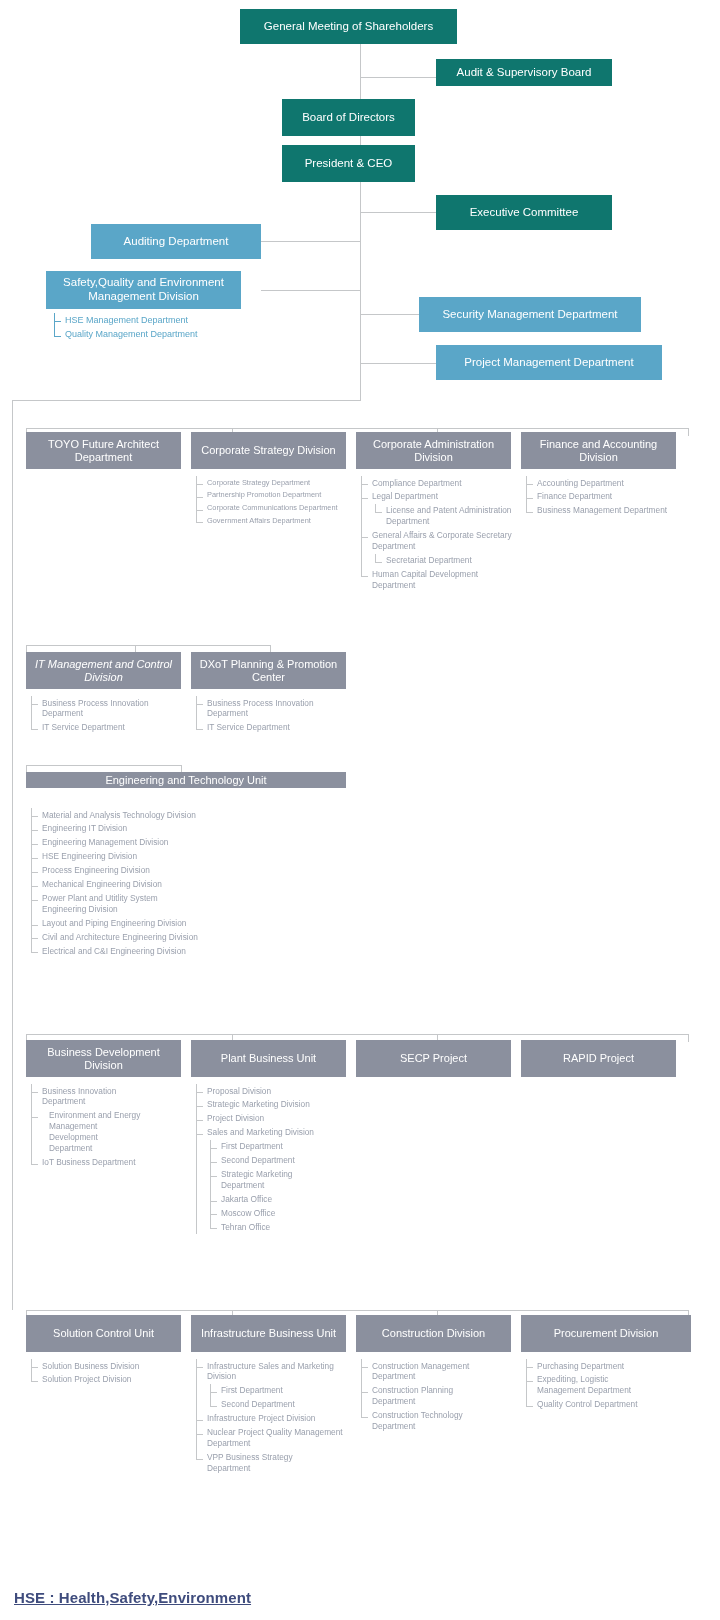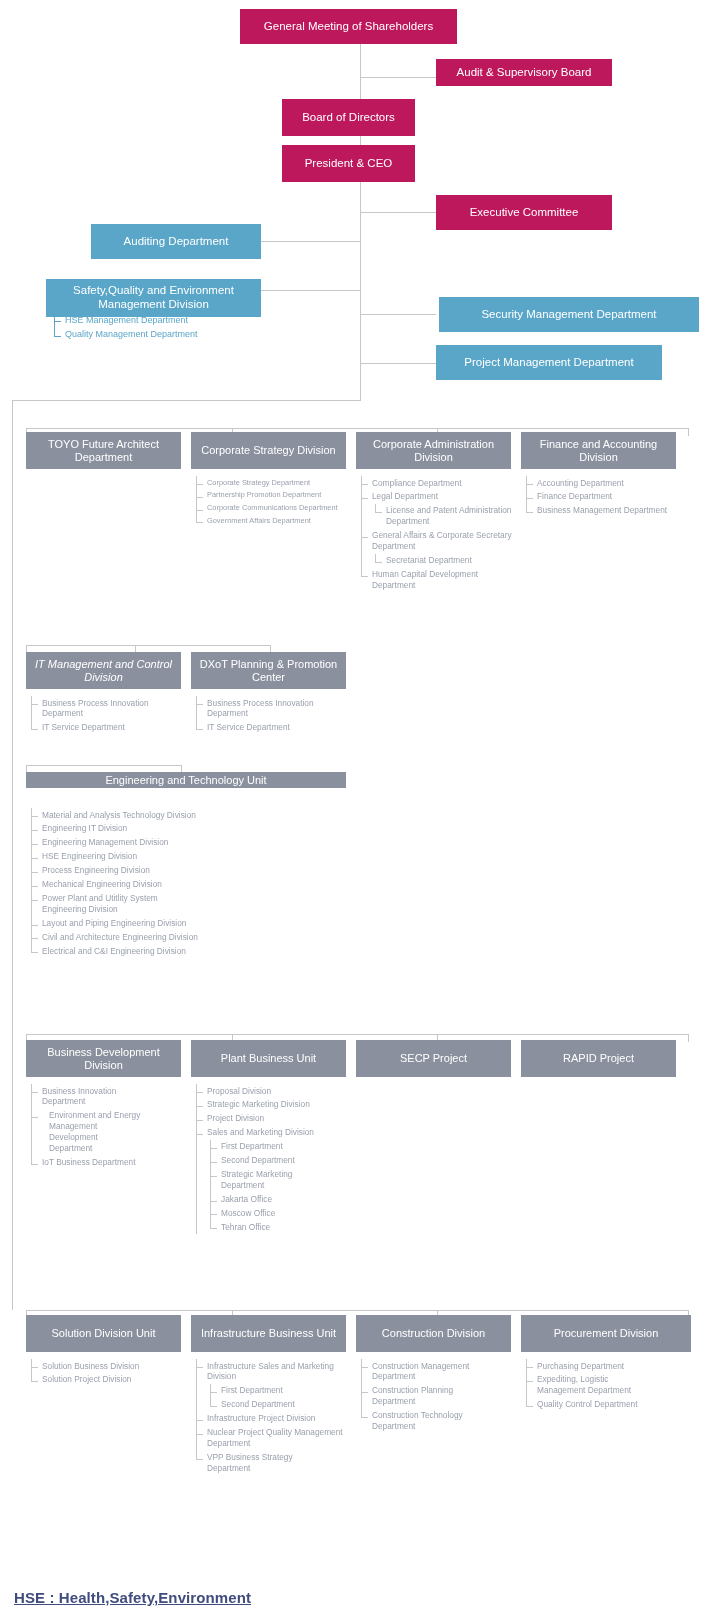--- a/index.html
+++ b/index.html
@@ -14,21 +14,21 @@
   .ln{position:absolute;background:#c5c7c9;}
   .lnh{height:1px;}
   .lnv{width:1px;}
 
   
   .box{
     position:absolute;color:#ffffff;display:flex;align-items:center;
     justify-content:center;text-align:center;line-height:1.18;
     box-sizing:border-box;padding:2px 6px;
   }
-  .box.navy{background:#be185d;font-size:11.5px;}
+  .box.navy{background:#0f766e;font-size:11.5px;}
   .box.lblue{background:#5aa6c8;font-size:11.5px;}
   .box.grayhead{background:#8b909e;font-size:11px;}
 
   
   .tree{position:absolute;box-sizing:border-box;}
   .item{
     position:relative;display:block;box-sizing:border-box;
     font-size:8.3px;line-height:1.32;color:#9aa0ad;
     padding:1.5px 0 1.5px 11px;
   }
@@ -89,32 +89,32 @@
   </div>
 
   <div class="box navy" style="left:436px;top:195px;width:176px;height:35px;">
     <span>Executive Committee</span>
   </div>
 
   <div class="box lblue" style="left:91px;top:224px;width:170px;height:35px;">
     <span>Auditing Department</span>
   </div>
 
-  <div class="box lblue" style="left:46px;top:271px;width:215px;height:38px;margin-top:8px;">
+  <div class="box lblue" style="left:46px;top:271px;width:195px;height:38px;">
     <span>Safety,Quality and Environment Management Division</span>
   </div>
 
   <div class="tree" style="left:54px;top:313px;width:230px;">
     <div class="grp blue">
       <div class="item blue">HSE Management Department</div>
       <div class="item blue">Quality Management Department</div>
     </div>
   </div>
 
-  <div class="box lblue" style="left:439px;top:297px;width:260px;height:35px;">
+  <div class="box lblue" style="left:419px;top:297px;width:222px;height:35px;">
     <span>Security Management Department</span>
   </div>
 
   <div class="box lblue" style="left:436px;top:345px;width:226px;height:35px;">
     <span>Project Management Department</span>
   </div>
 
   <div class="ln lnh" style="left:26px;top:428px;width:662px;"></div>
   <div class="ln lnv" style="left:26px;top:428px;height:8px;"></div>
   <div class="ln lnv" style="left:232px;top:428px;height:8px;"></div>
@@ -258,21 +258,21 @@
     </div>
   </div>
 
   <div class="ln lnh" style="left:26px;top:1310px;width:662px;"></div>
   <div class="ln lnv" style="left:26px;top:1310px;height:8px;"></div>
   <div class="ln lnv" style="left:232px;top:1310px;height:8px;"></div>
   <div class="ln lnv" style="left:437px;top:1310px;height:8px;"></div>
   <div class="ln lnv" style="left:688px;top:1310px;height:8px;"></div>
 
   <div class="box grayhead" style="left:26px;top:1315px;width:155px;height:37px;">
-    <span>Solution Division Unit</span>
+    <span>Solution Control Unit</span>
   </div>
   <div class="box grayhead" style="left:191px;top:1315px;width:155px;height:37px;">
     <span>Infrastructure Business Unit</span>
   </div>
   <div class="box grayhead" style="left:356px;top:1315px;width:155px;height:37px;">
     <span>Construction Division</span>
   </div>
   <div class="box grayhead" style="left:521px;top:1315px;width:170px;height:37px;">
     <span>Procurement Division</span>
   </div>

